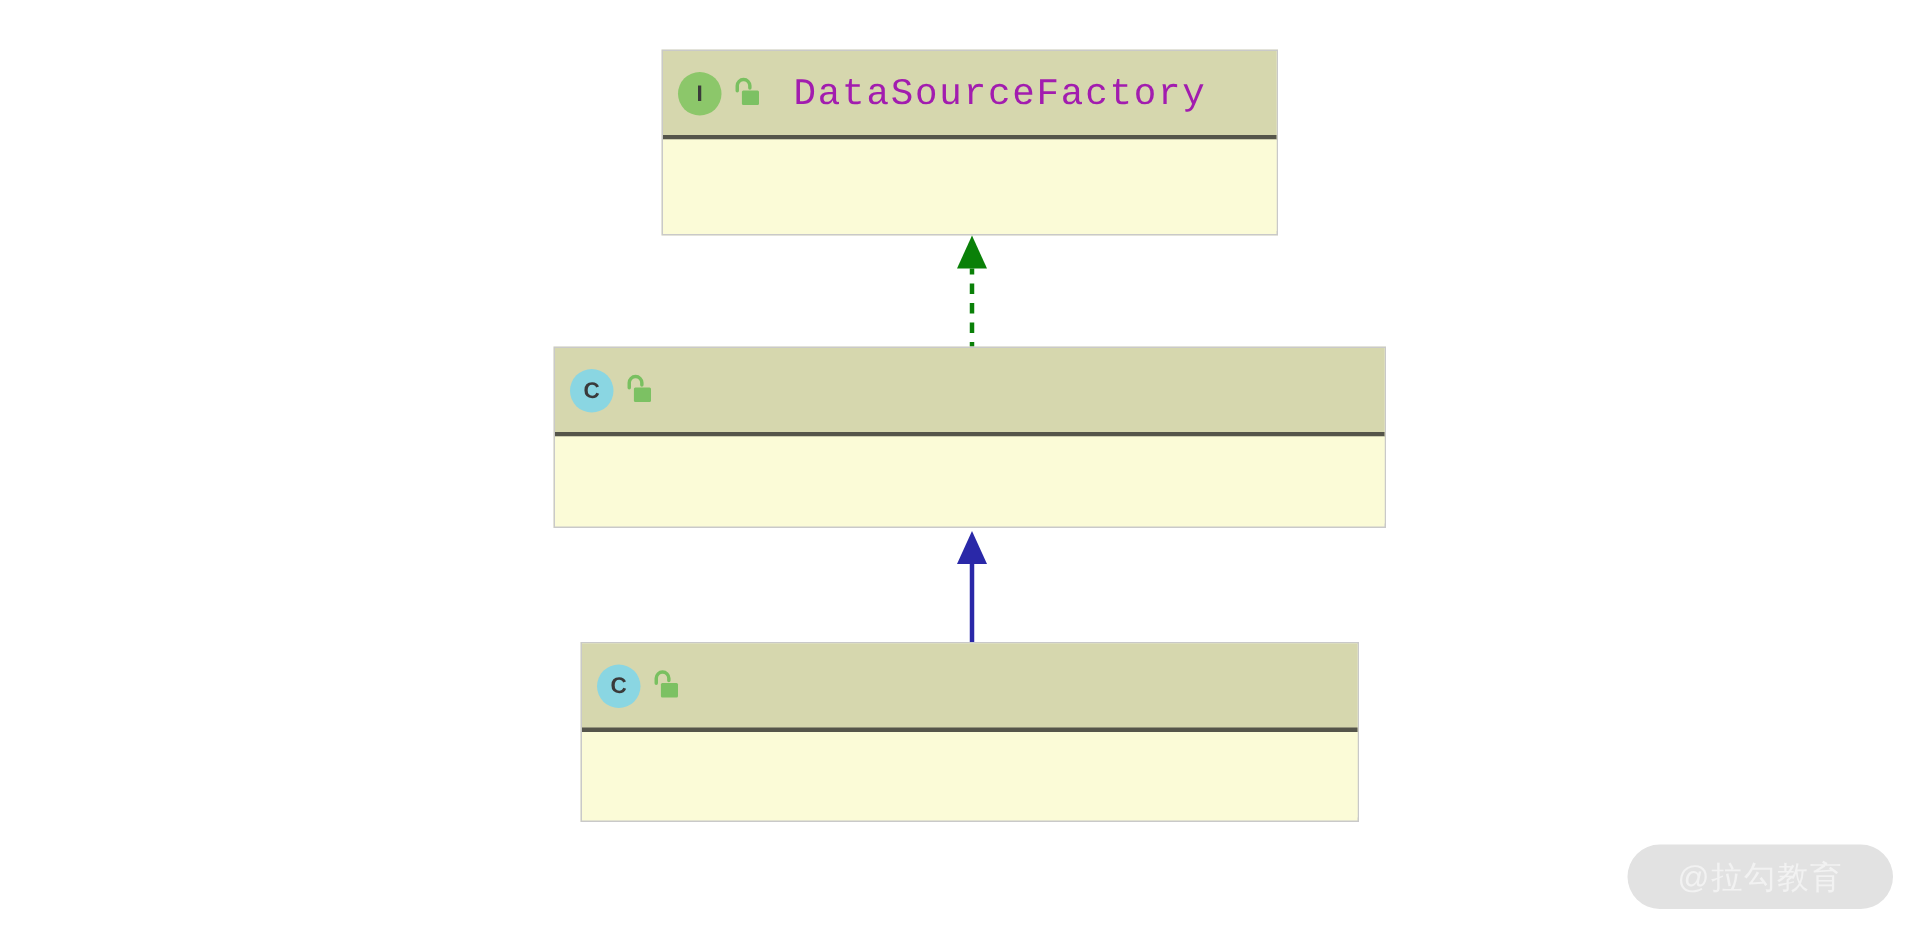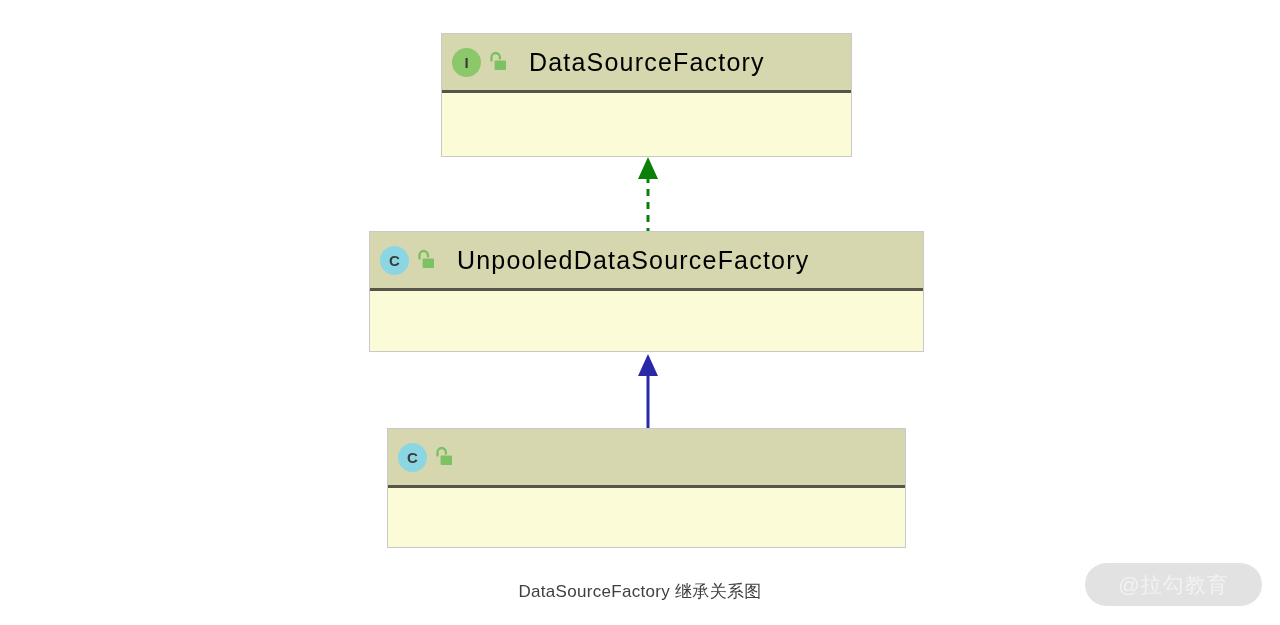--- a/index.html
+++ b/index.html
@@ -63,24 +63,24 @@
   
   .lock-icon {
     flex: 0 0 auto;
     margin-left: 6px;
     margin-right: 4px;
     display: block;
   }
 
   .uml-title {
     margin-left: 16px;
-    font-family: Liberation Sans, sans-serif;
+    font-family: Liberation Mono, monospace;
     font-size: 25px;
     letter-spacing: 1.2px;
-    color: #000000;
+    color: #a21caf;
     white-space: nowrap;
     line-height: 1;
   }
 
   
   .connector {
     position: absolute;
     pointer-events: none;
   }
 
@@ -133,40 +133,38 @@
     <polygon points="20,2 30,24 10,24" fill="#0a8008"></polygon>
   </svg>
 
   <div class="uml-box" style="left:369px; top:231px; width:555px; height:121px;">
     <div class="uml-header">
       <div class="badge badge-class">C</div>
       <svg class="lock-icon" width="22" height="24" viewBox="0 0 22 24">
         <path d="M4.5 10.5 V7.2 A4.2 4.2 0 0 1 12.9 7.2 V8.6" fill="none" stroke="#79c060" stroke-width="2.3" stroke-linecap="round"></path>
         <rect x="7.6" y="10.4" width="11.4" height="9.6" rx="1" fill="#7cc163"></rect>
       </svg>
-      <div class="uml-title">UnpooledDataSourceFactory</div>
     </div>
     <div class="uml-body" style="height:58px;"></div>
   </div>
 
   <svg class="connector" style="left:628px; top:352px; width:40px; height:78px;" width="40" height="78" viewBox="0 0 40 78">
     <line x1="20" y1="78" x2="20" y2="24" stroke="#2a28a8" stroke-width="3"></line>
     <polygon points="20,2 30,24 10,24" fill="#2a28a8"></polygon>
   </svg>
 
   <div class="uml-box" style="left:387px; top:428px; width:519px; height:120px;">
     <div class="uml-header">
       <div class="badge badge-class">C</div>
       <svg class="lock-icon" width="22" height="24" viewBox="0 0 22 24">
         <path d="M4.5 10.5 V7.2 A4.2 4.2 0 0 1 12.9 7.2 V8.6" fill="none" stroke="#79c060" stroke-width="2.3" stroke-linecap="round"></path>
         <rect x="7.6" y="10.4" width="11.4" height="9.6" rx="1" fill="#7cc163"></rect>
       </svg>
     </div>
     <div class="uml-body" style="height:57px;"></div>
   </div>
 
-  <div class="caption" style="top:580px;">DataSourceFactory 继承关系图</div>
 
   <div class="watermark" style="left:1085px; top:563px; width:177px; height:43px;">
     <span>@拉勾教育</span>
   </div>
 
 </div>
 
 </body></html>

